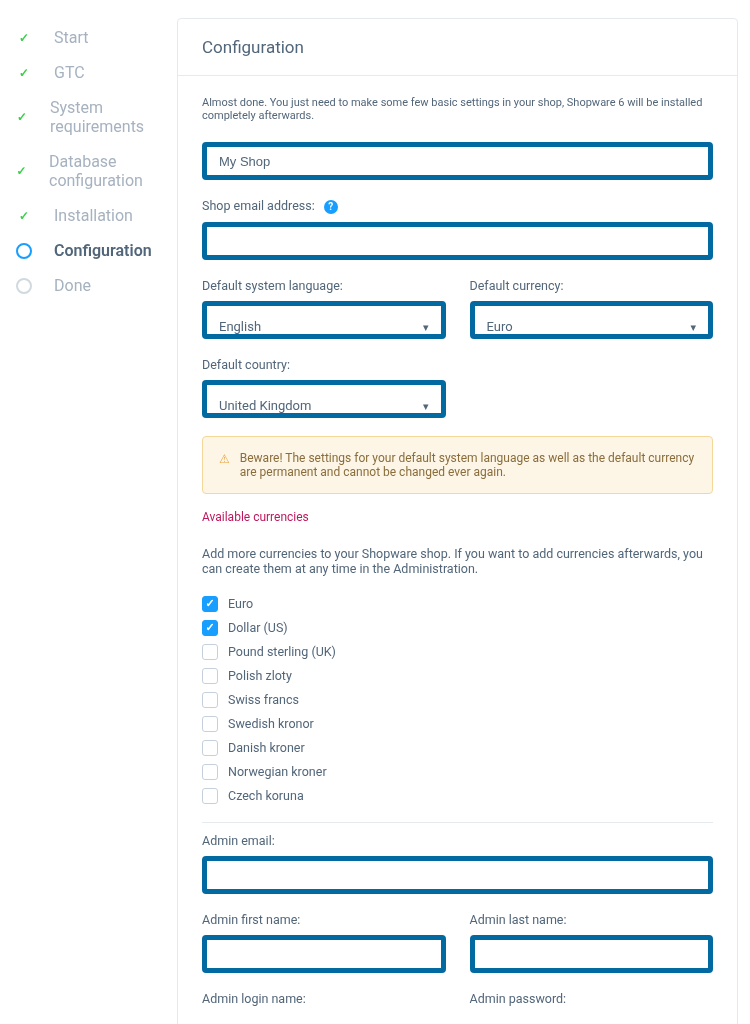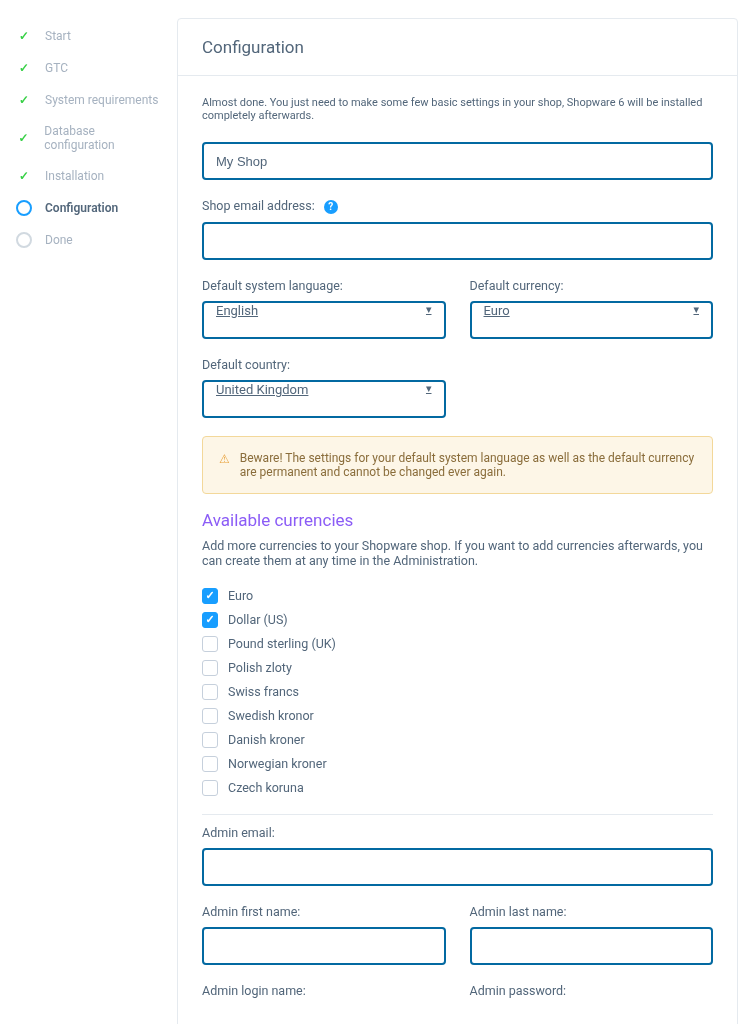--- a/index.html
+++ b/index.html
@@ -5,21 +5,21 @@
   * { box-sizing: border-box; margin: 0; padding: 0; }
   body {
     font-family: -apple-system, BlinkMacSystemFont, "Segoe UI", Roboto, sans-serif;
     background: #fff;
     color: #52667a;
     font-size: 13px;
     width: 750px;
   }
   .layout { display: flex; padding: 18px 12px; gap: 10px; align-items: flex-start; }
   .sidebar { width: 155px; flex-shrink: 0; padding-top: 2px; }
-  .step { display: flex; align-items: center; gap: 13px; padding: 8px 4px; font-size: 12px; color: #a6b2c0; }
+  .step { display: flex; align-items: center; gap: 22px; padding: 8px 4px; font-size: 16px; color: #a6b2c0; }
   .step .check, .step .circle, .step .ocircle {
     width: 16px; height: 16px; display: flex; align-items: center; justify-content: center;
   }
   .step .check::before {
     content: "✓"; color: #37d046; font-weight: bold; font-size: 12px;
   }
   .step.current .ocircle {
     border: 2px solid #189eff; border-radius: 50%;
   }
   .step.current { color: #52667a; font-weight: 600; }
@@ -41,45 +41,45 @@
   }
   .panel-body { padding: 20px 24px 30px; }
   .intro { font-size: 11px; margin-bottom: 20px; }
   .group { margin-bottom: 18px; }
   label.flabel { display: block; font-size: 12.5px; margin-bottom: 8px; color: #52667a; }
   .row { display: flex; gap: 24px; }
   .col { flex: 1; min-width: 0; }
   input[type=text], input[type=password], .select {
     width: 100%;
     height: 38px;
-    border: 2px solid #0369a1;
+    border: 5px solid #0369a1;
     border-radius: 4px;
     padding: 0 12px;
     font-size: 13px;
     color: #52667a;
     background: #fff;
   }
-  .select { display:flex; align-items:flex-start; justify-content:space-between; cursor:pointer;text-decoration:underline; }
+  .select { display:flex; align-items:flex-end; justify-content:space-between; cursor:pointer; }
   .chev { font-size: 11px; color: #52667a; }
   .help-icon {
     display:inline-flex; width:14px; height:14px; border-radius:50%; background:#189eff; color:#fff;
     align-items:center; justify-content:center; font-size:10px; font-weight:bold; margin-left:6px;
   }
   .warn {
     border: 1px solid #f3d89a;
     background: #fdf6e7;
     border-radius: 4px;
     padding: 14px 16px;
     font-size: 12px;
     color: #8a6d3b;
     display:flex; gap:10px; align-items:flex-start;
     margin: 4px 0 16px;
   }
   .warn-icon { color:#e8a13a; flex-shrink:0; margin-top:1px; }
-  .section-label { font-size: 17px; margin: 8px 0 8px; color:#8b5cf6; }
+  .section-label { font-size: 12px; margin: 8px 0 22px; color:#be185d; }
   .section-desc { font-size: 12.5px; margin-bottom: 16px; }
   .cb-list { margin-bottom: 10px; padding-bottom:14px; border-bottom:1px solid #e5eaef; }
   .cb-row { display:flex; align-items:center; gap:10px; padding: 4px 0; font-size: 12.5px; }
   .cb {
     width:16px; height:16px; border:1px solid #c6d0dc; border-radius:3px; display:flex;
     align-items:center; justify-content:center; cursor:pointer;
   }
   .cb.checked { background:#189eff; border-color:#189eff; }
   .cb.checked::after { content:"✓"; color:#fff; font-size:11px; font-weight:bold; }
 </style>

